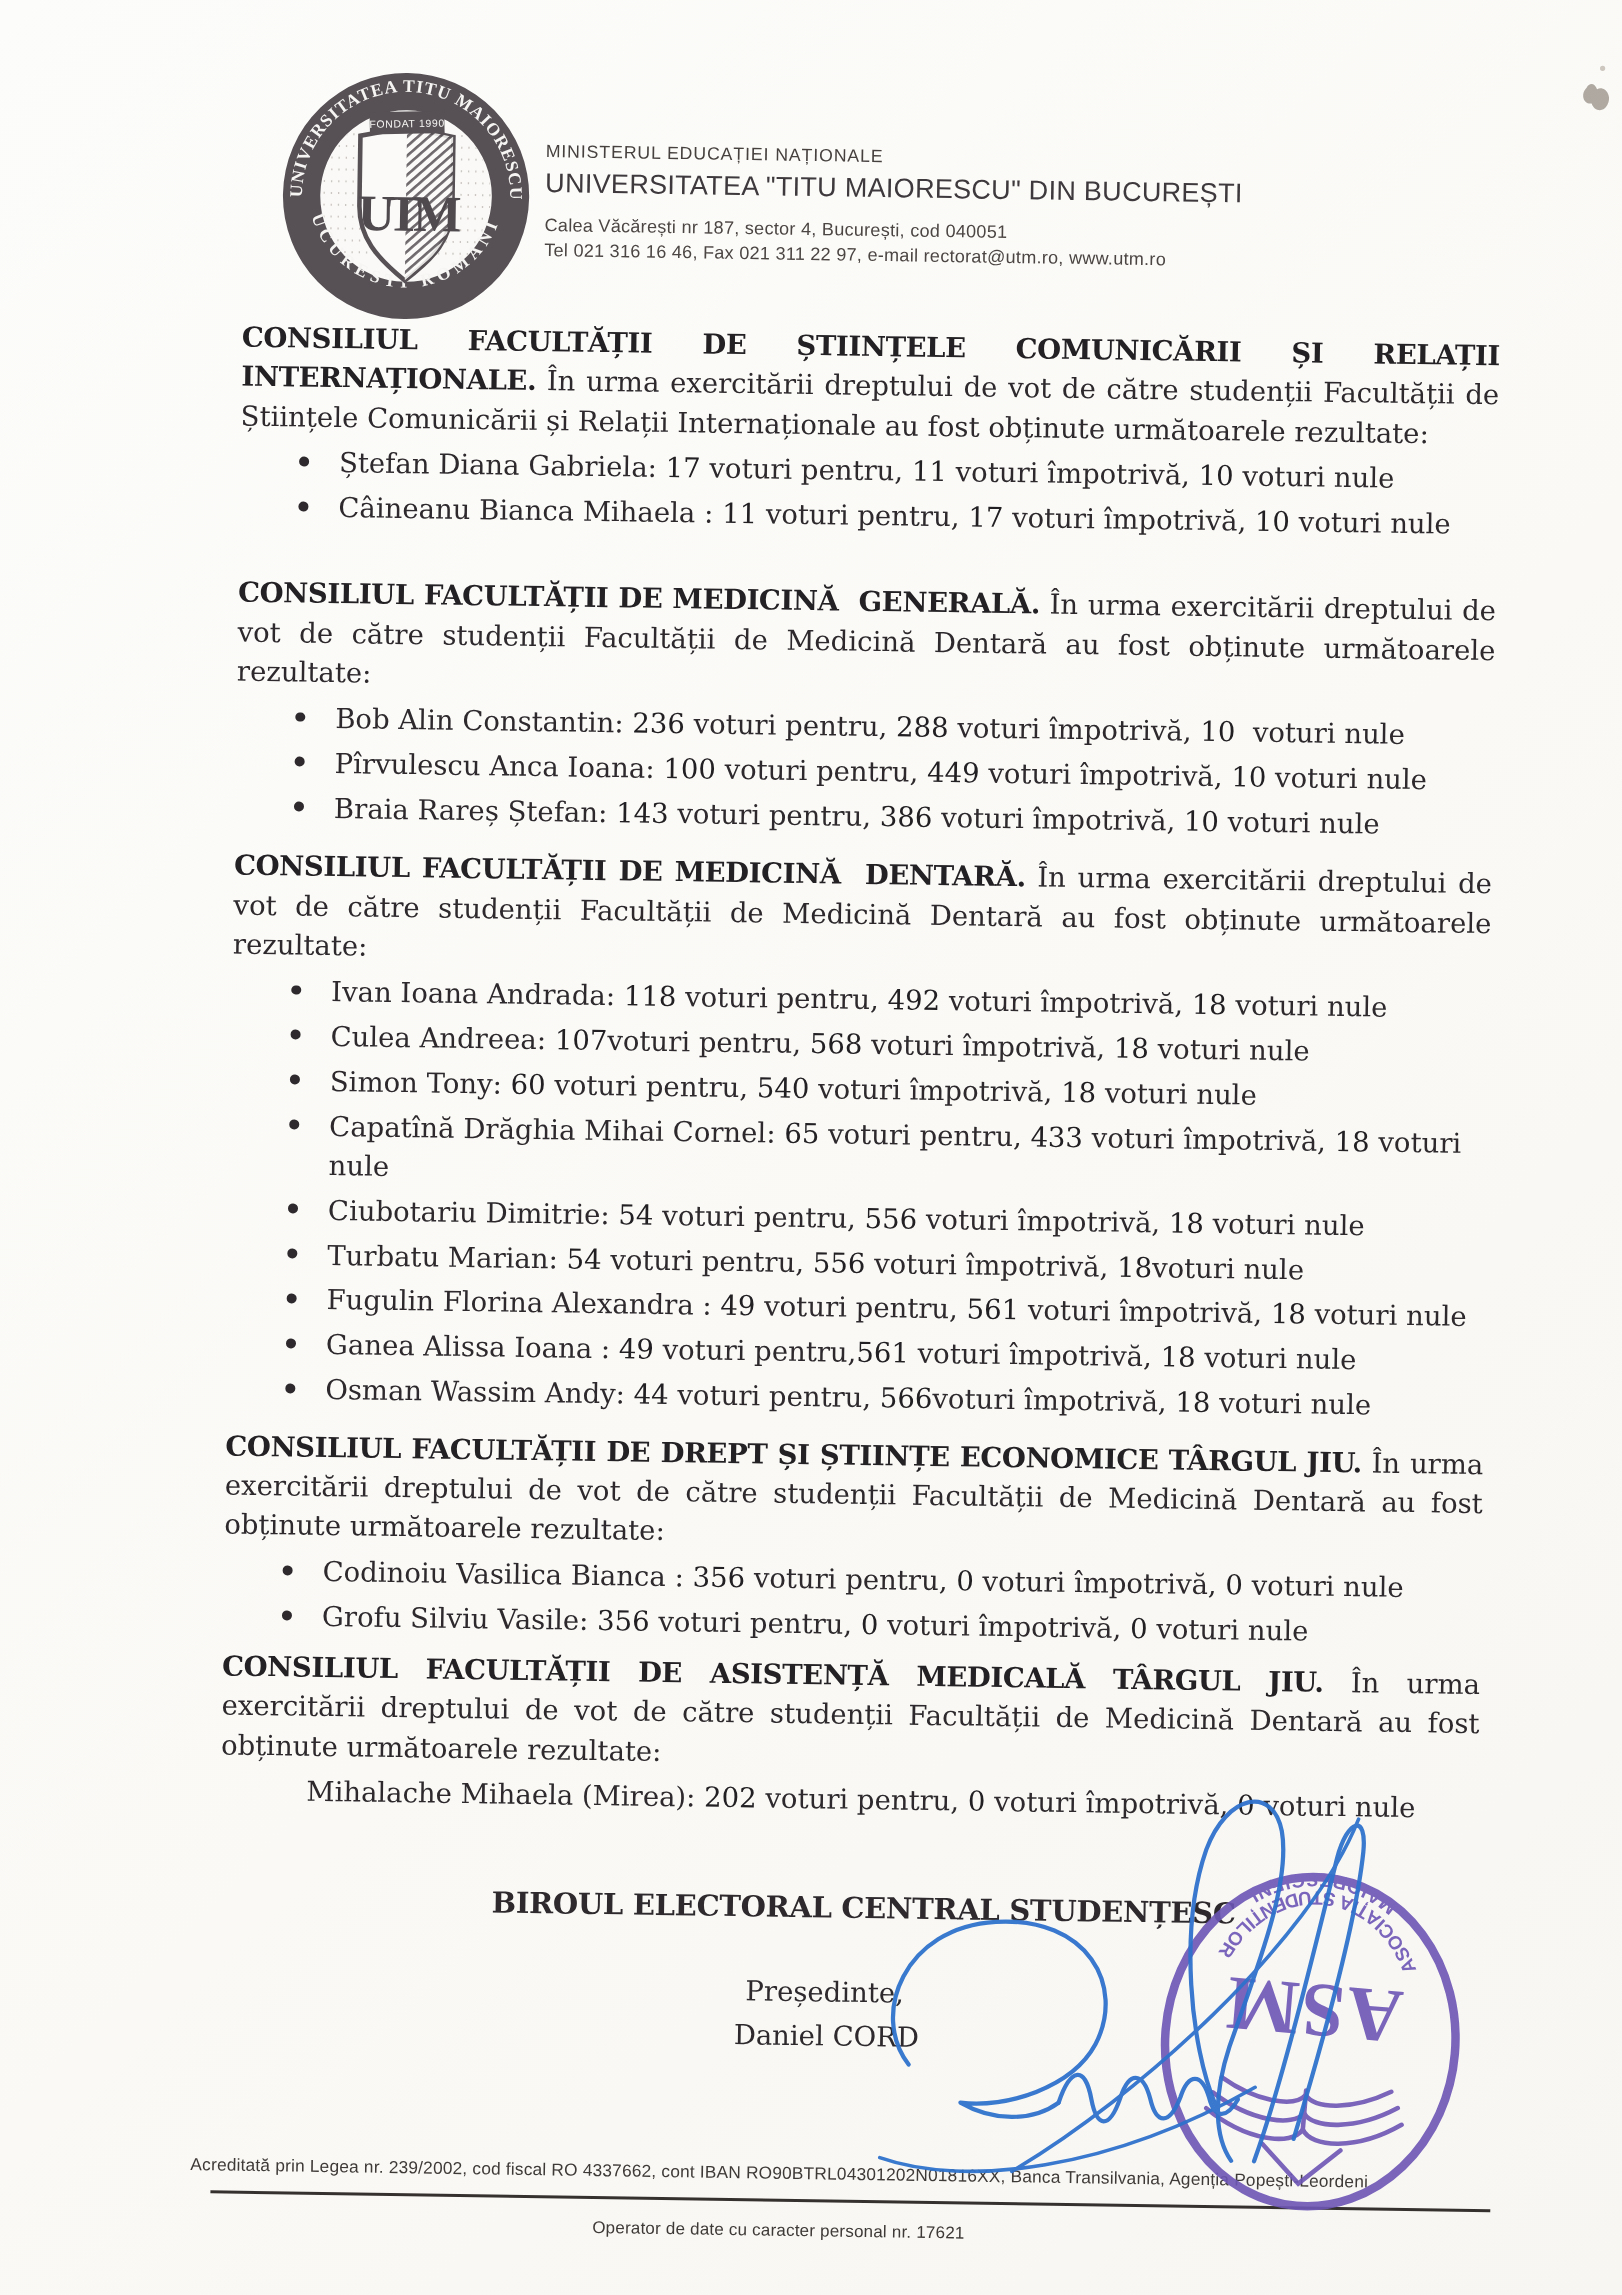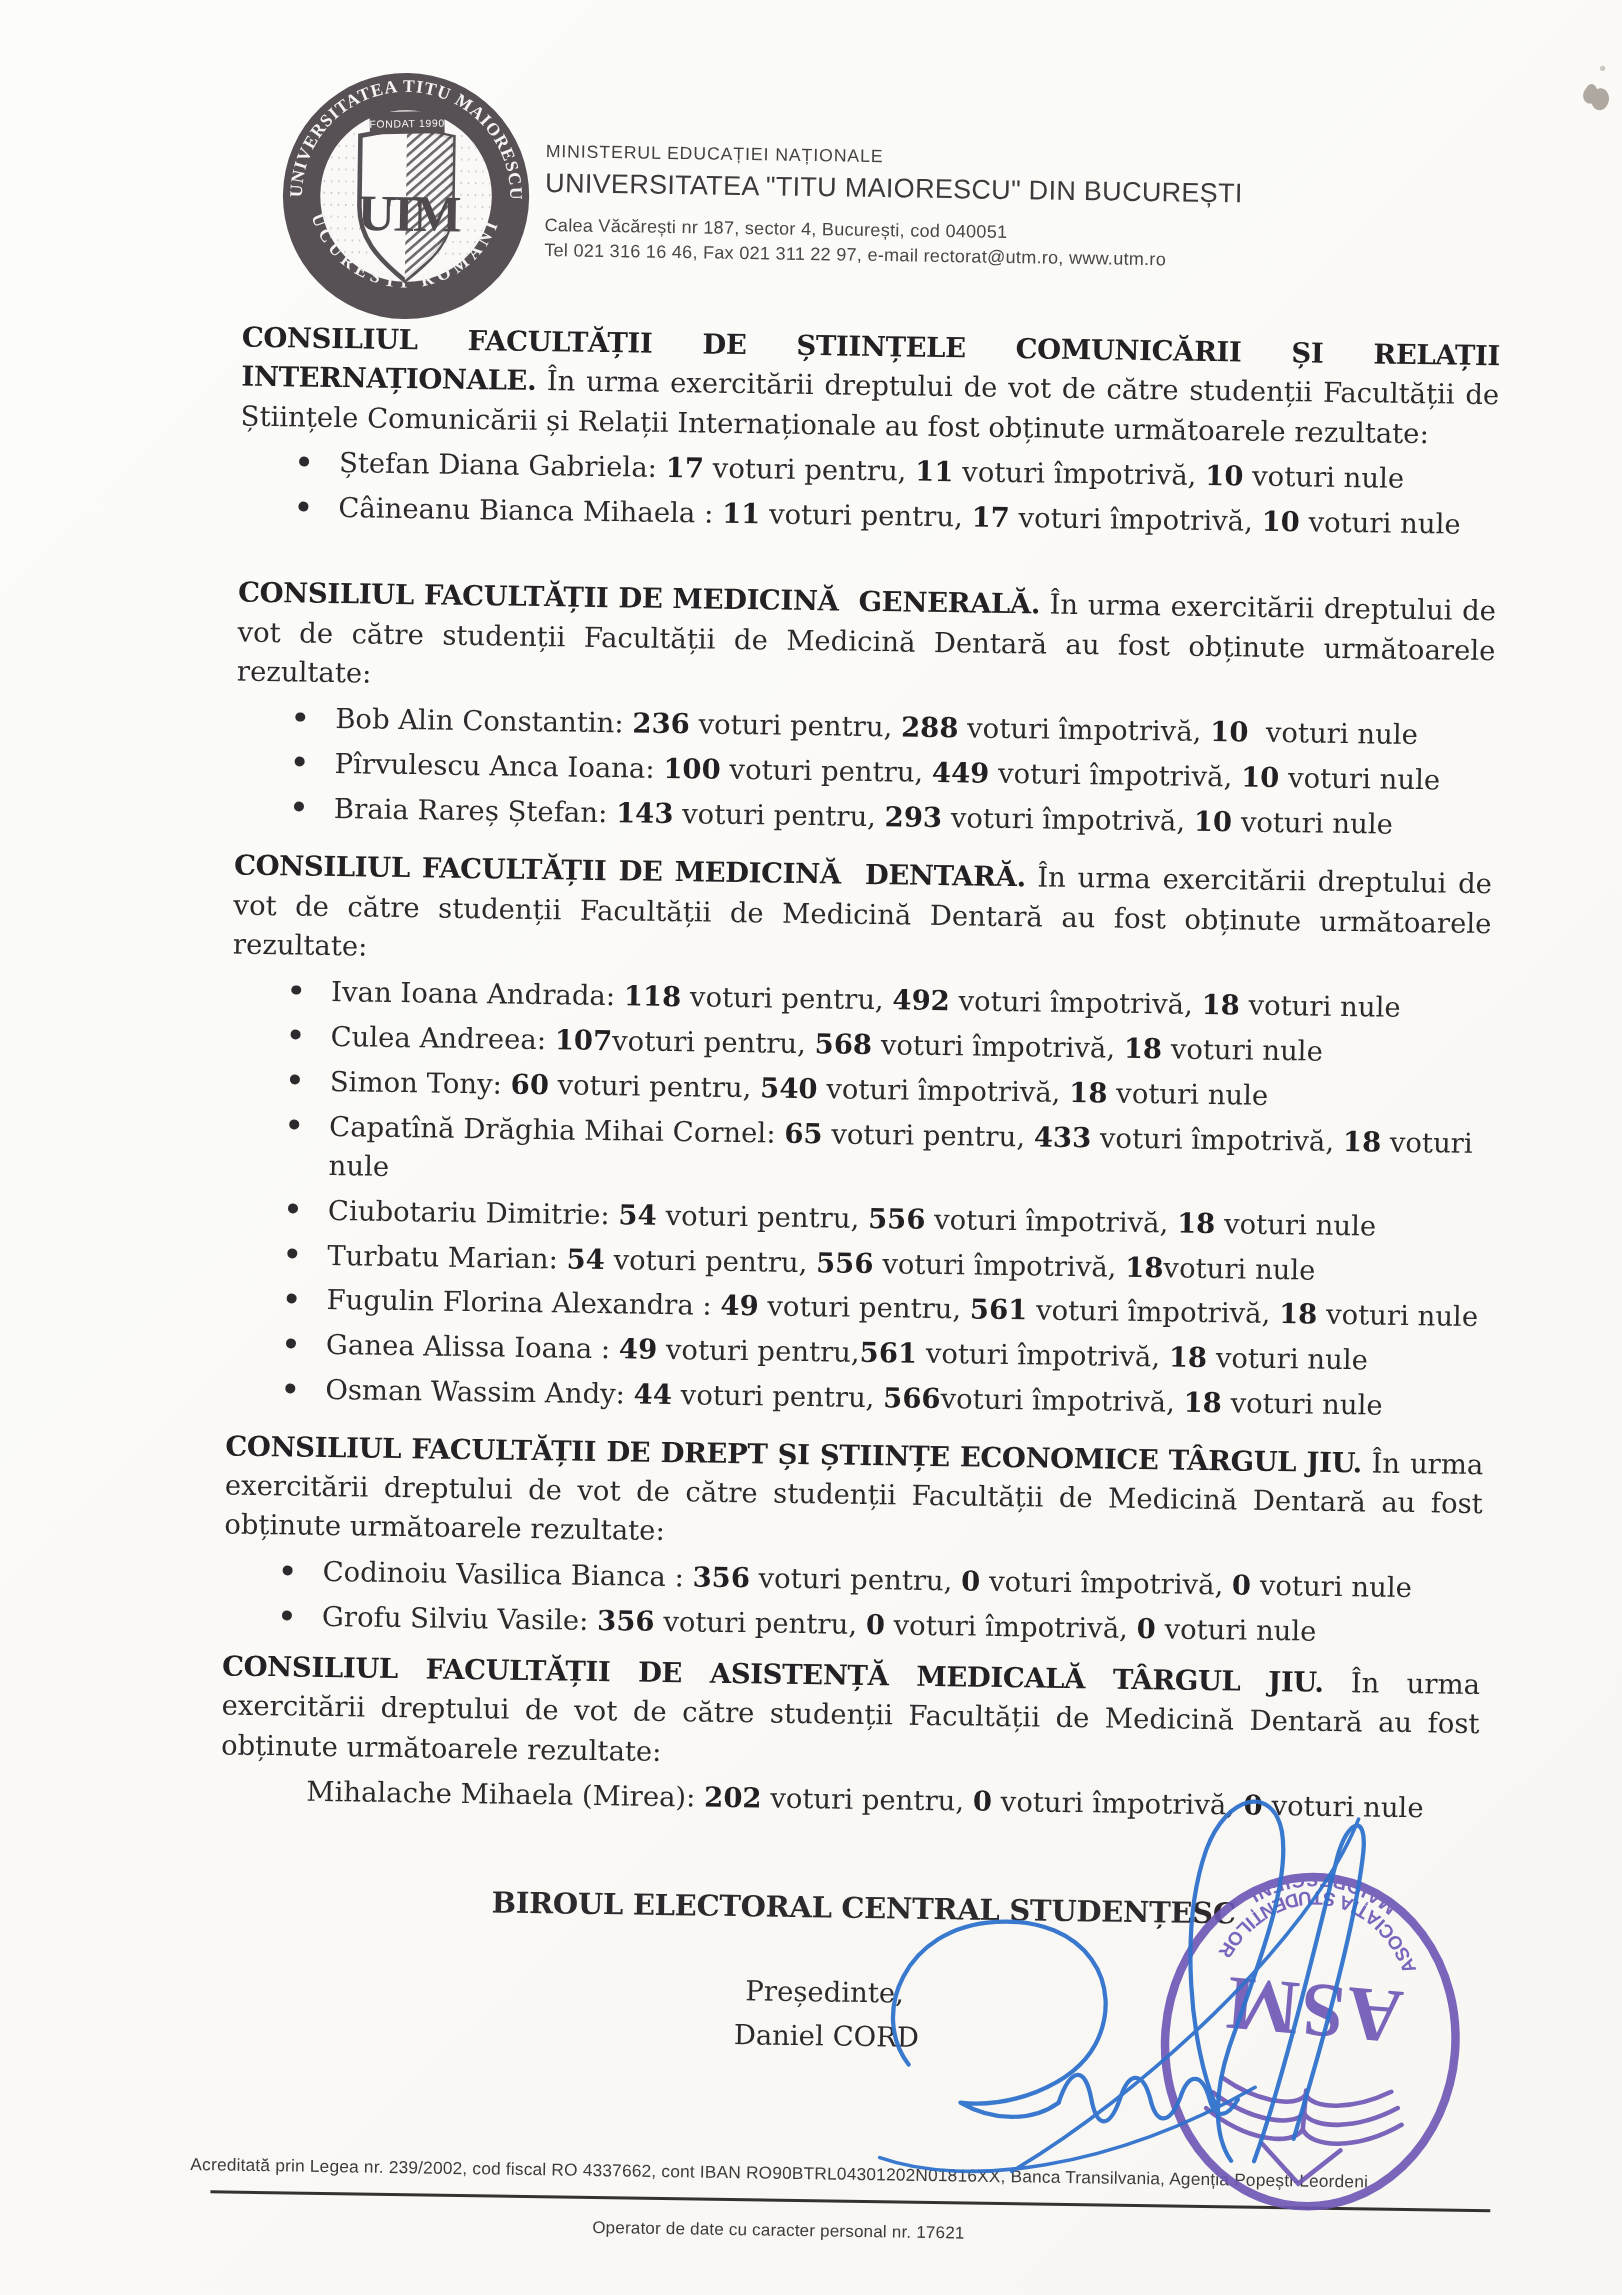--- a/index.html
+++ b/index.html
@@ -26,21 +26,21 @@
   .sec--2{margin-top:47px;}
   .sec--3{margin-top:19.6px;}
   .sec--4{margin-top:18.3px;}
   .sec--5{margin-top:11.8px;}
   .sec-para{margin:0 0 6.5px;text-align:justify;line-height:1.43;white-space:pre-wrap;}
   .sec-title{font-weight:bold;letter-spacing:-0.4px;color:#242124;}
   .results{list-style:none;margin:0;padding:0 0 0 58px;}
   .res{position:relative;padding-left:41px;line-height:1.42;margin:0 0 5.9px;}
   .res .dot{position:absolute;left:1.3px;top:13.7px;width:9.8px;height:9.8px;border-radius:50%;background:#2d292c;}
   .res-text,.plain-res{white-space:pre-wrap;}
-  .res-text b,.plain-res b{font-weight:bold;color:#232023;text-align:center;}
+  .res-text b,.plain-res b{font-weight:normal;color:#232023;text-align:center;}
   .plain-res{padding-left:86px;line-height:1.42;margin:3.9px 0 0;}
 
   
   .bureau{position:absolute;left:520px;top:1890px;font-size:29px;font-weight:bold;letter-spacing:-0.3px;}
   .role{position:absolute;left:775px;top:1975px;font-size:27.5px;}
   .president-name{position:absolute;left:764px;top:2019px;font-size:27.5px;}
 
   .stamp{position:absolute;left:1177px;top:1851px;z-index:4;opacity:.9;}
   .sig{position:absolute;left:828px;top:1765px;z-index:5;}
 
@@ -124,21 +124,21 @@
           <ul class="results">
             <li class="res"><span class="dot"></span><span class="res-text">Ștefan Diana Gabriela: <b class="num">17</b> voturi pentru, <b class="num">11</b> voturi împotrivă, <b class="num">10</b> voturi nule</span></li>
             <li class="res"><span class="dot"></span><span class="res-text">Câineanu Bianca Mihaela : <b class="num">11</b> voturi pentru, <b class="num">17</b> voturi împotrivă, <b class="num">10</b> voturi nule</span></li>
           </ul>
         </section>
         <section class="sec sec--2">
           <p class="sec-para"><strong class="sec-title">CONSILIUL FACULTĂȚII DE MEDICINĂ  GENERALĂ.</strong><span class="sec-intro"> În urma exercitării dreptului de vot de către studenții Facultății de Medicină Dentară au fost obținute următoarele rezultate:</span></p>
           <ul class="results">
             <li class="res"><span class="dot"></span><span class="res-text">Bob Alin Constantin: <b class="num">236</b> voturi pentru, <b class="num">288</b> voturi împotrivă, <b class="num">10</b>  voturi nule</span></li>
             <li class="res"><span class="dot"></span><span class="res-text">Pîrvulescu Anca Ioana: <b class="num">100</b> voturi pentru, <b class="num">449</b> voturi împotrivă, <b class="num">10</b> voturi nule</span></li>
-            <li class="res"><span class="dot"></span><span class="res-text">Braia Rareș Ștefan: <b class="num">143</b> voturi pentru, <b class="num">293</b> voturi împotrivă, <b class="num">10</b> voturi nule</span></li>
+            <li class="res"><span class="dot"></span><span class="res-text">Braia Rareș Ștefan: <b class="num">143</b> voturi pentru, <b class="num">386</b> voturi împotrivă, <b class="num">10</b> voturi nule</span></li>
           </ul>
         </section>
         <section class="sec sec--3">
           <p class="sec-para"><strong class="sec-title">CONSILIUL FACULTĂȚII DE MEDICINĂ  DENTARĂ.</strong><span class="sec-intro"> În urma exercitării dreptului de vot de către studenții Facultății de Medicină Dentară au fost obținute următoarele rezultate:</span></p>
           <ul class="results">
             <li class="res"><span class="dot"></span><span class="res-text">Ivan Ioana Andrada: <b class="num">118</b> voturi pentru, <b class="num">492</b> voturi împotrivă, <b class="num">18</b> voturi nule</span></li>
             <li class="res"><span class="dot"></span><span class="res-text">Culea Andreea: <b class="num">107</b>voturi pentru, <b class="num">568</b> voturi împotrivă, <b class="num">18</b> voturi nule</span></li>
             <li class="res"><span class="dot"></span><span class="res-text">Simon Tony: <b class="num">60</b> voturi pentru, <b class="num">540</b> voturi împotrivă, <b class="num">18</b> voturi nule</span></li>
             <li class="res"><span class="dot"></span><span class="res-text">Capatînă Drăghia Mihai Cornel: <b class="num">65</b> voturi pentru, <b class="num">433</b> voturi împotrivă, <b class="num">18</b> voturi nule</span></li>
             <li class="res"><span class="dot"></span><span class="res-text">Ciubotariu Dimitrie: <b class="num">54</b> voturi pentru, <b class="num">556</b> voturi împotrivă, <b class="num">18</b> voturi nule</span></li>

